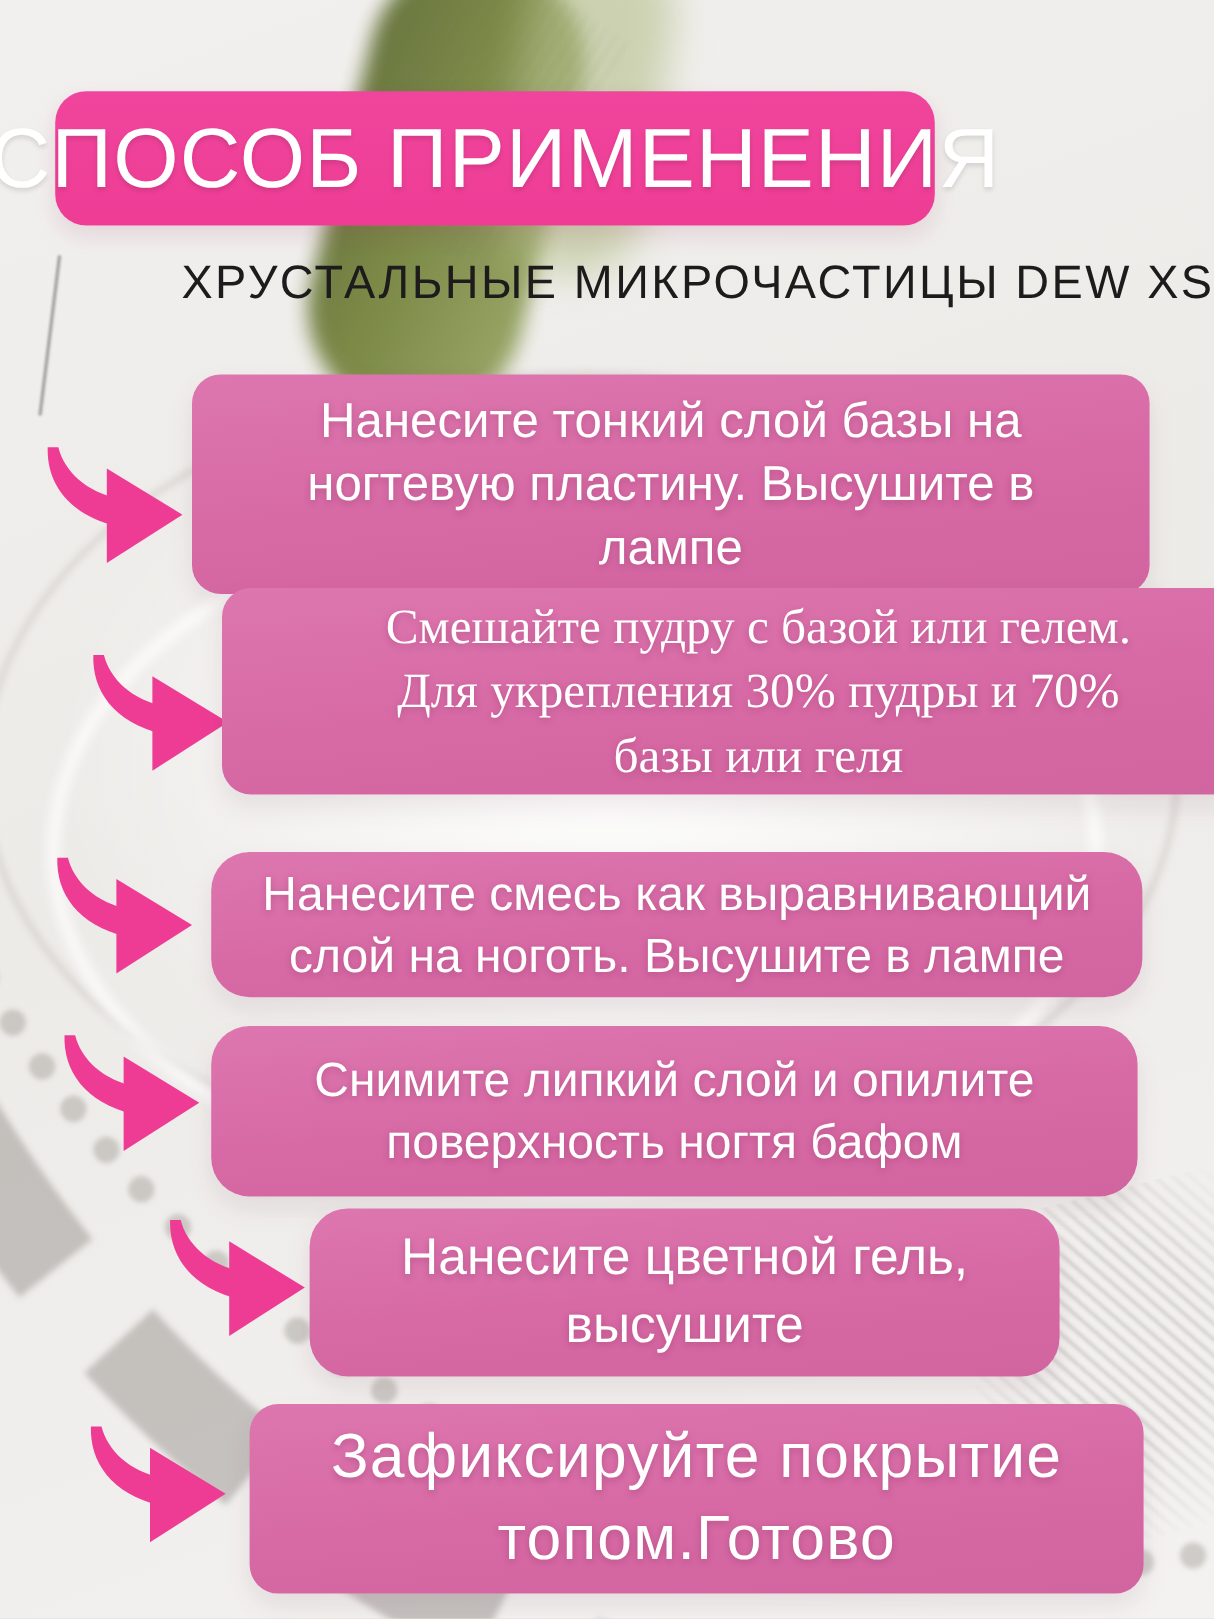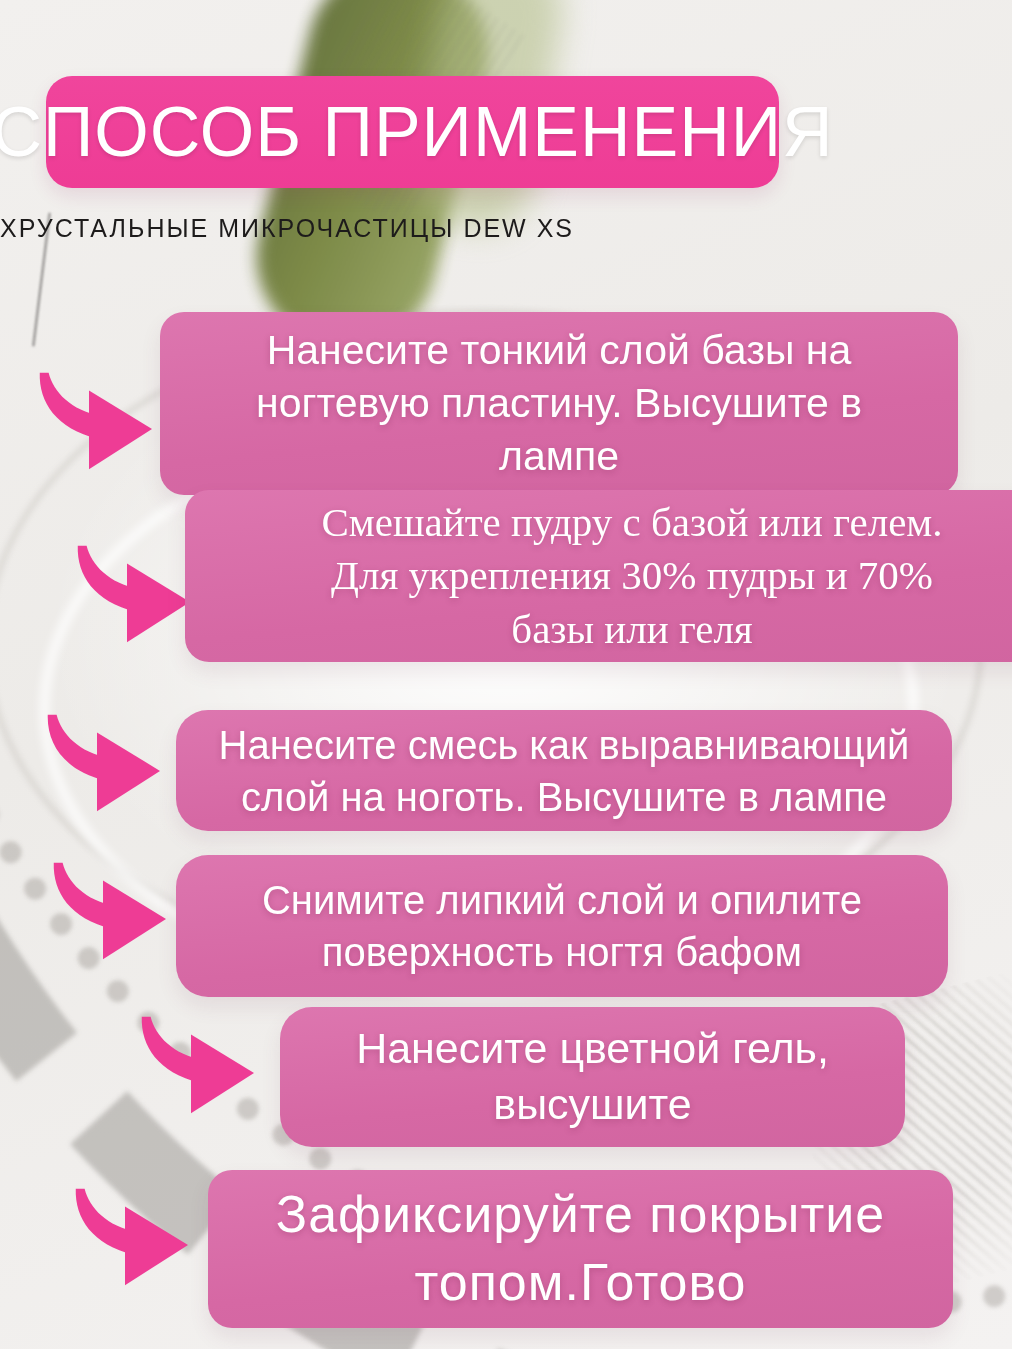--- a/index.html
+++ b/index.html
@@ -59,40 +59,40 @@
     position:absolute;left:46px;top:76px;width:733px;height:112px;border-radius:26px;
     background:linear-gradient(180deg,#f0459c,var(--accent,#ee3c95));
     display:flex;align-items:center;justify-content:center;
     box-shadow:0 8px 18px rgba(150,40,100,.12);
   }
   .title-box h1{
     margin:0;color:#fff;font-size:70px;font-weight:400;letter-spacing:1px;
     text-shadow:0 2px 4px rgba(0,0,0,.12);white-space:nowrap;
   }
   .subtitle{
-    position:absolute;left:0;top:214px;width:100%;text-align:left;
-    color:var(--subtitle-color,#1d1b1b);font-size:25px;font-weight:400;letter-spacing:2px;
+    position:absolute;left:0;top:214px;width:100%;text-align:right;
+    color:var(--subtitle-color,#1d1b1b);font-size:39px;font-weight:400;letter-spacing:2px;
   }
   
   .step-box{
     position:absolute;border-radius:24px;
     background:linear-gradient(175deg,#dd76af 0%,var(--step-bg,#d668a4) 60%,#d165a0 100%);
     display:flex;align-items:center;justify-content:center;
     box-shadow:0 10px 20px rgba(120,60,90,.10);
   }
   .step-box p{
     margin:0;padding:0 34px;color:var(--step-text,#ffffff);text-align:center;
     white-space:pre-line;line-height:1.3;font-weight:400;
     text-shadow:0 2px 6px rgba(110,30,70,.28);
   }
   .box-1{left:160px;top:312px;width:798px;height:183px;}  .box-1 p{font-size:41px;}
   .box-2{left:185px;top:490px;width:894px;height:172px;font-family:Liberation Serif, serif;}  .box-2 p{font-size:41px;}
   .box-3{left:176px;top:710px;width:776px;height:121px;border-radius:32px;} .box-3 p{font-size:40px;}
   .box-4{left:176px;top:855px;width:772px;height:142px;border-radius:32px;} .box-4 p{font-size:40px;}
-  .box-5{left:280px;top:1007px;width:625px;height:140px;border-radius:32px;} .box-5 p{font-size:43px;}
+  .box-5{left:258px;top:1007px;width:625px;height:140px;border-radius:32px;} .box-5 p{font-size:43px;}
   .box-6{left:208px;top:1170px;width:745px;height:158px;} .box-6 p{font-size:52px;letter-spacing:1px;}
   
   .arrow{position:absolute;width:130px;height:102px;color:var(--accent,#ee3c95);}
   .arrow svg{width:100%;height:100%;display:block;}
   .arrow-1{left:24px;top:370px;}
   .arrow-2{left:62px;top:543px;}
   .arrow-3{left:32px;top:712px;}
   .arrow-4{left:38px;top:860px;}
   .arrow-5{left:126px;top:1014px;}
   .arrow-6{left:60px;top:1186px;}

